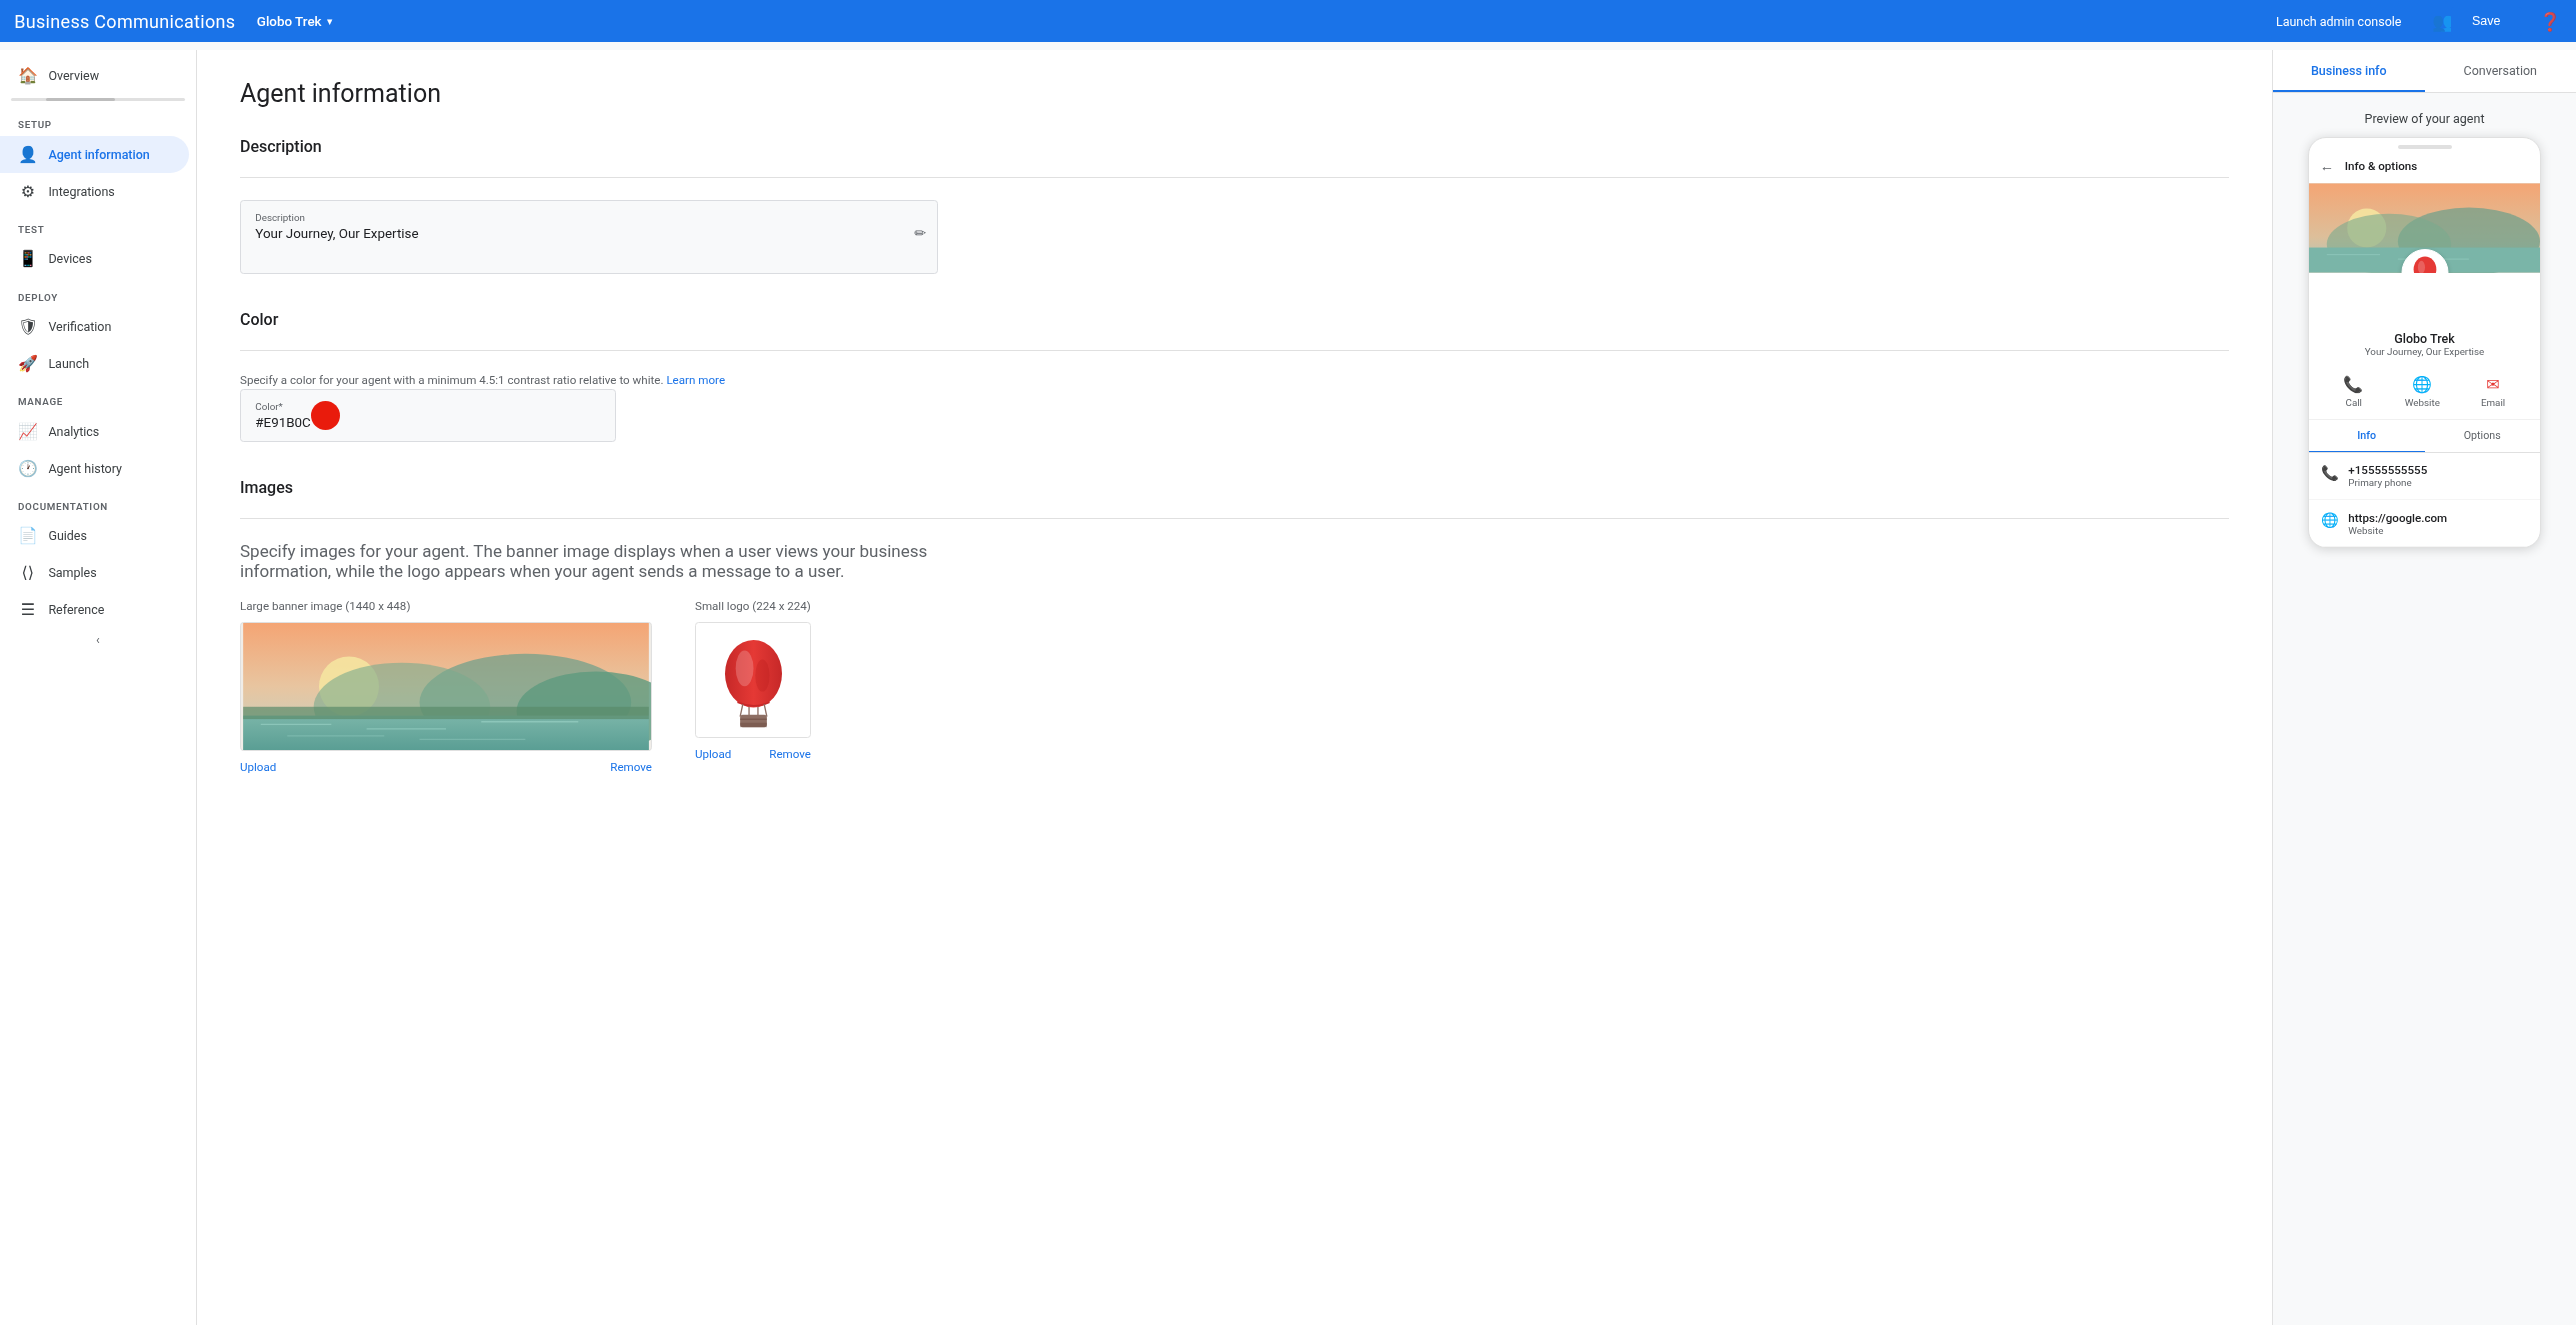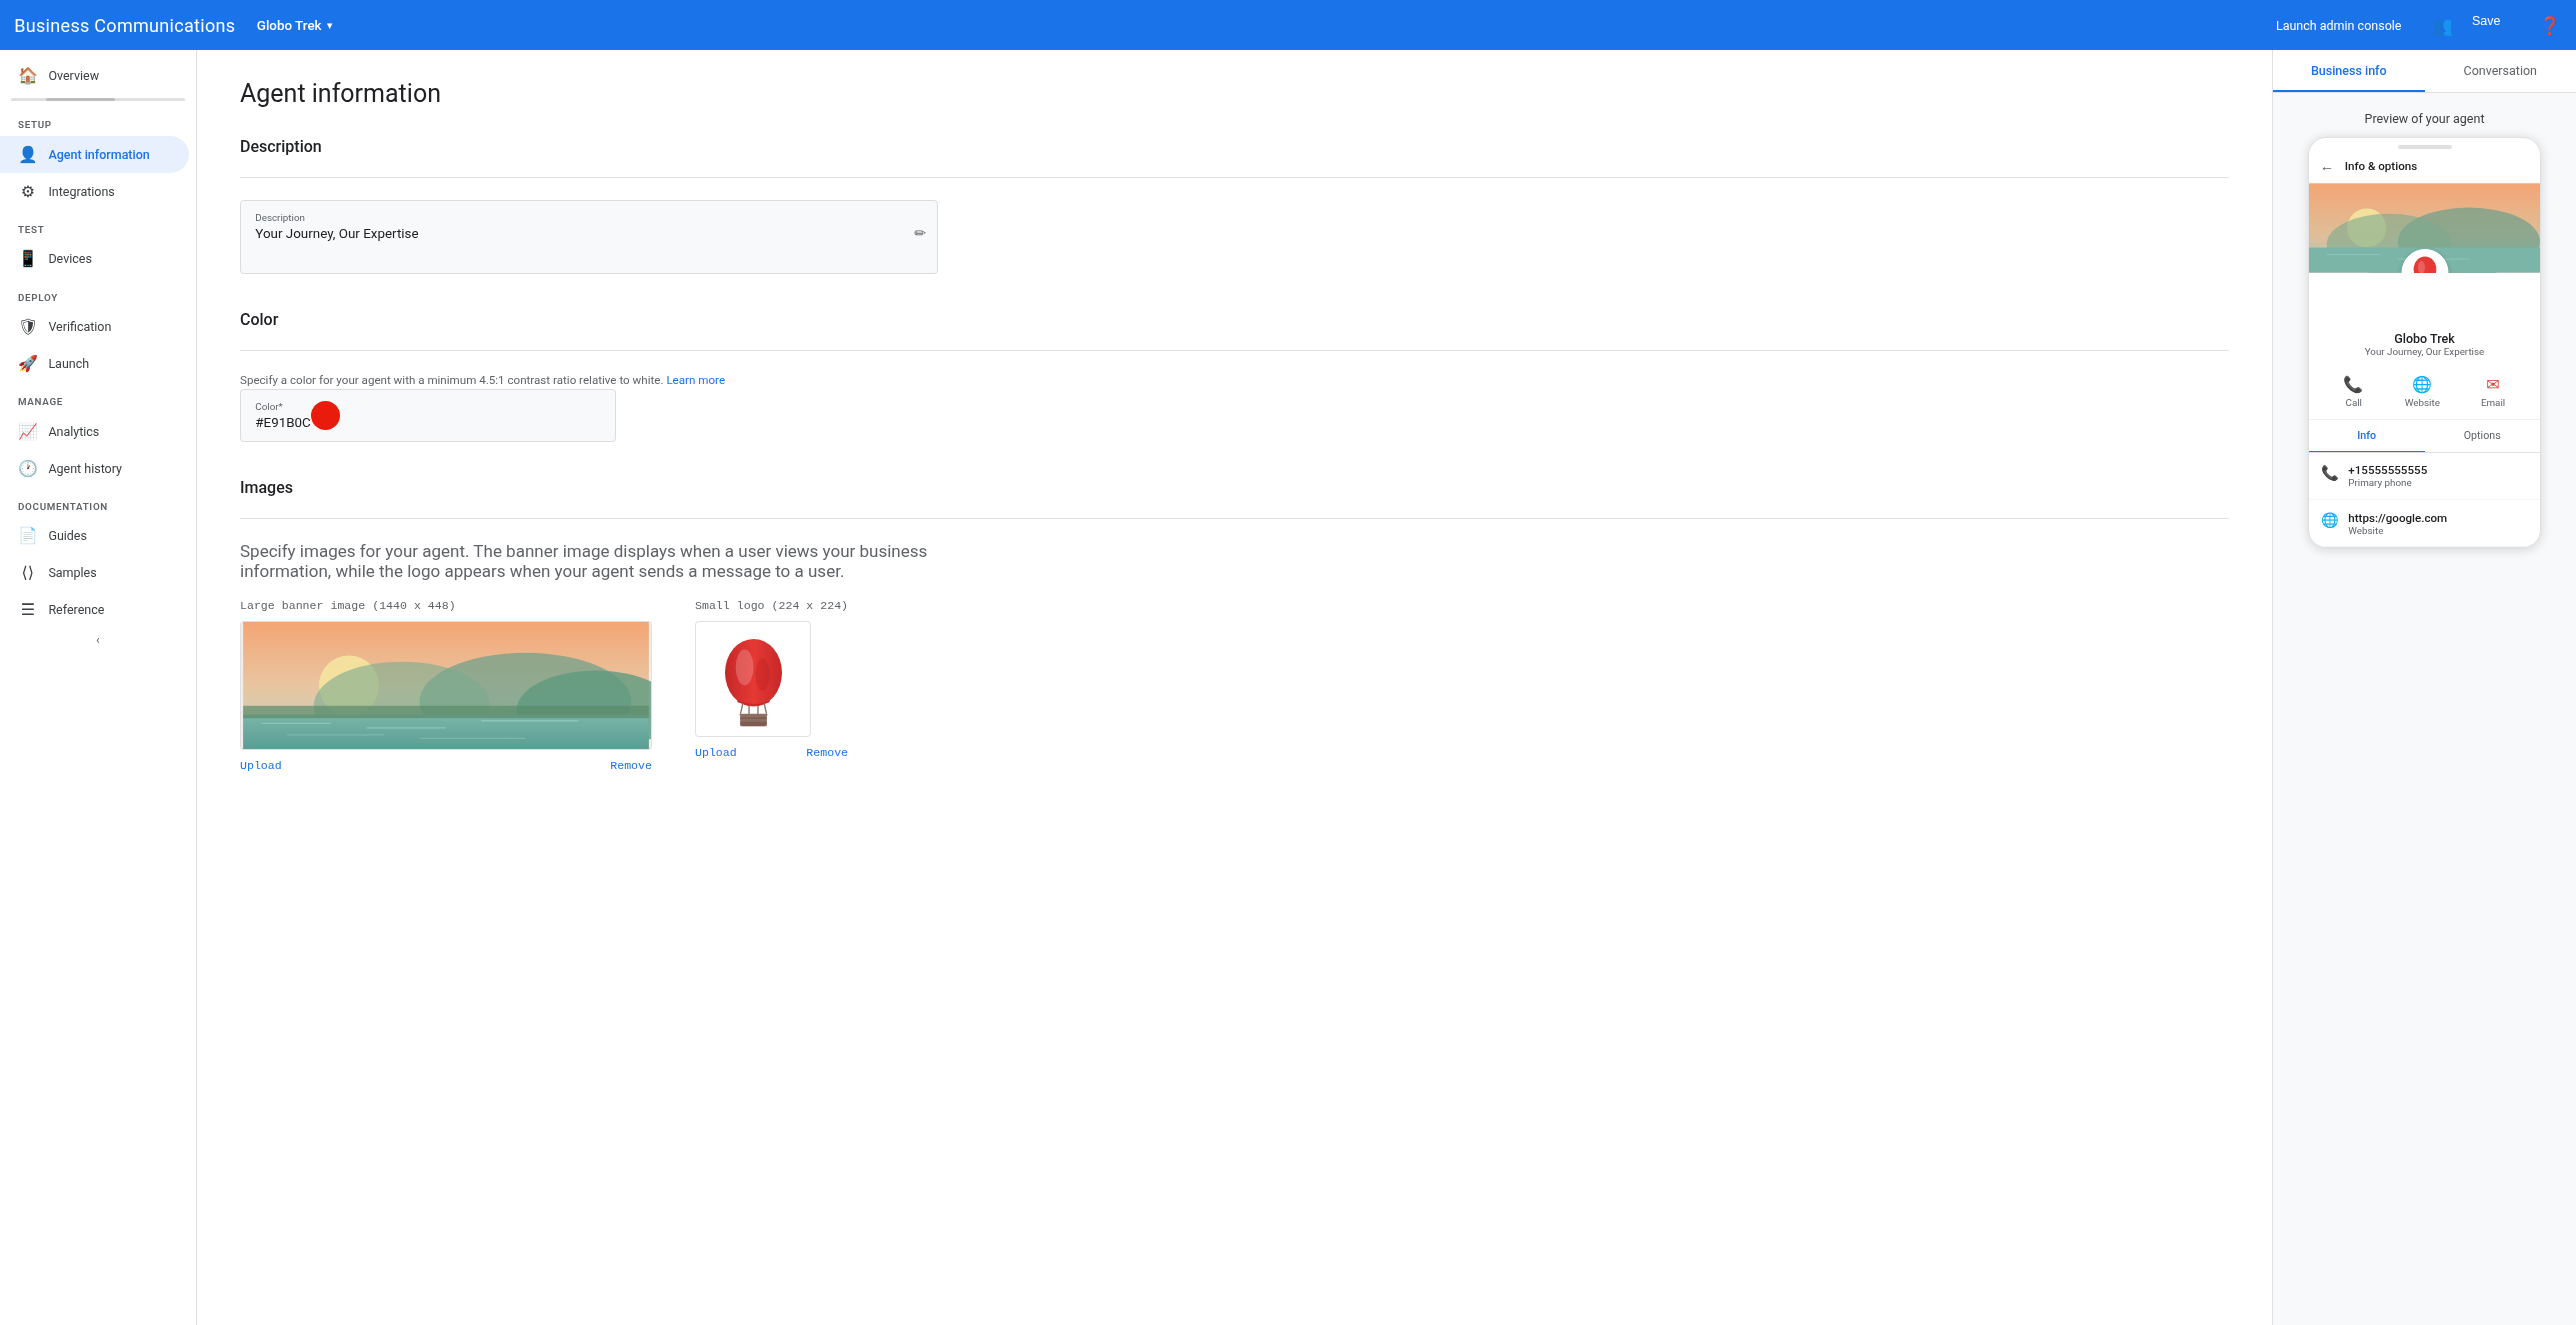--- a/index.html
+++ b/index.html
@@ -5,21 +5,21 @@
     * { box-sizing: border-box; margin: 0; padding: 0; }
     body { font-family: 'Google Sans', Roboto, Arial, sans-serif; background: #f8f9fa; color: #202124; font-size: 12.5px; }
 
     
     .header {
       background: #1a73e8;
       color: white;
       display: flex;
       align-items: center;
       padding: 0 14.3px;
-      height: 50px;
+      height: 42px;
       position: fixed;
       top: 0; left: 0; right: 0;
       z-index: 100;
     }
     .header-title {
       font-size: 18px;
       font-weight: 400;
       letter-spacing: 0.3px;
       margin-right: 21.5px;
     }
@@ -207,21 +207,21 @@
       color: #5f6368;
       margin-bottom: 18px;
       max-width: 698px;
     }
     .images-grid {
       display: flex;
       gap: 43px;
       align-items: flex-start;
       flex-wrap: wrap;
     }
-    .image-upload-section { display: flex; flex-direction: column; gap: 9px; font-family: Liberation Mono, monospace; }
+    .image-upload-section { display: flex; flex-direction: column; gap: 9px; }
     .image-label { font-size: 11.6px; color: #5f6368; }
     .banner-image {
       width: 412px;
       height: 129px;
       border: 0.9px solid #e0e0e0;
       border-radius: 3.6px;
       overflow: hidden;
       background: #f0ede8;
     }
     .logo-image {

